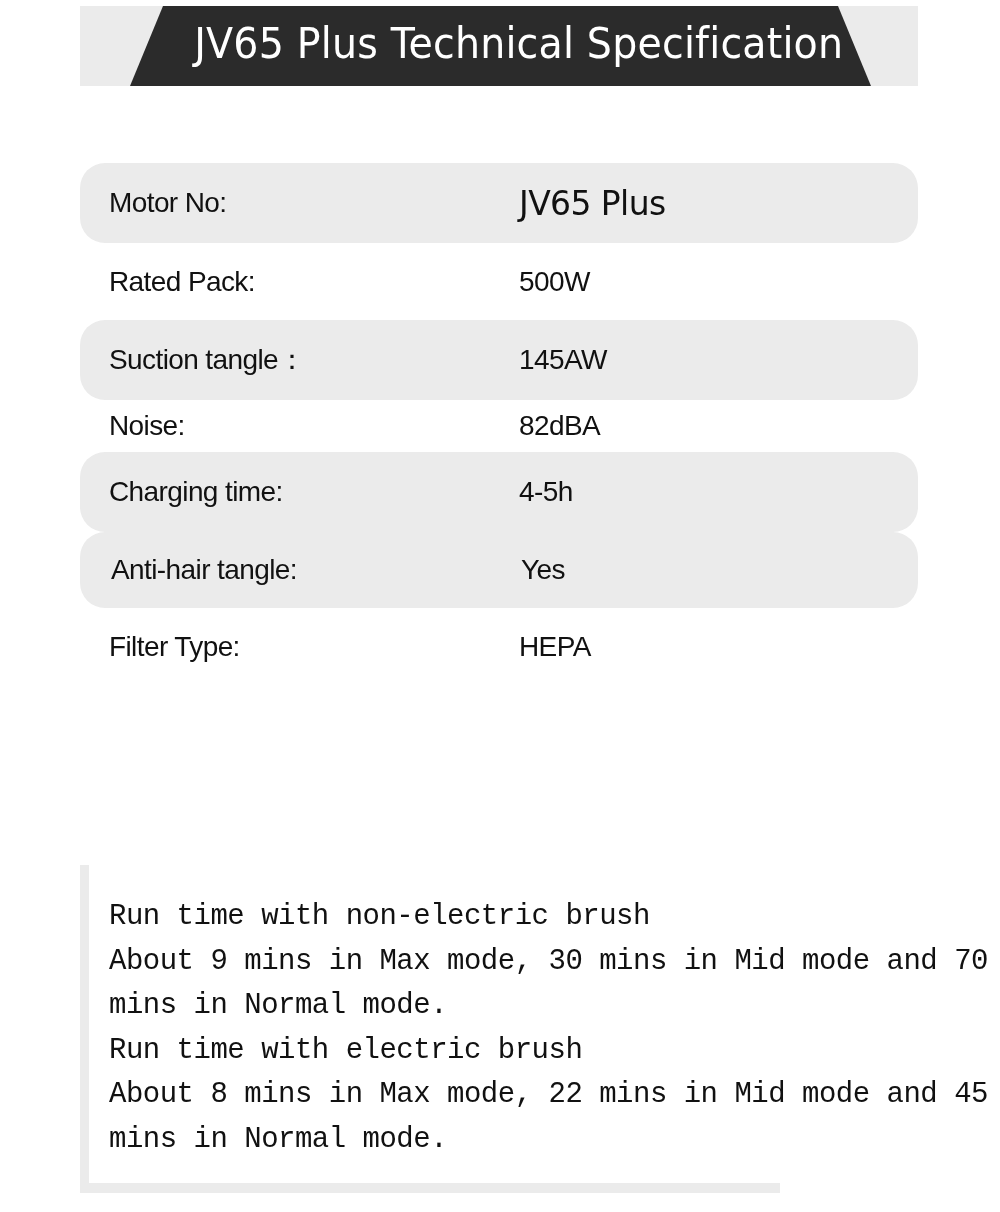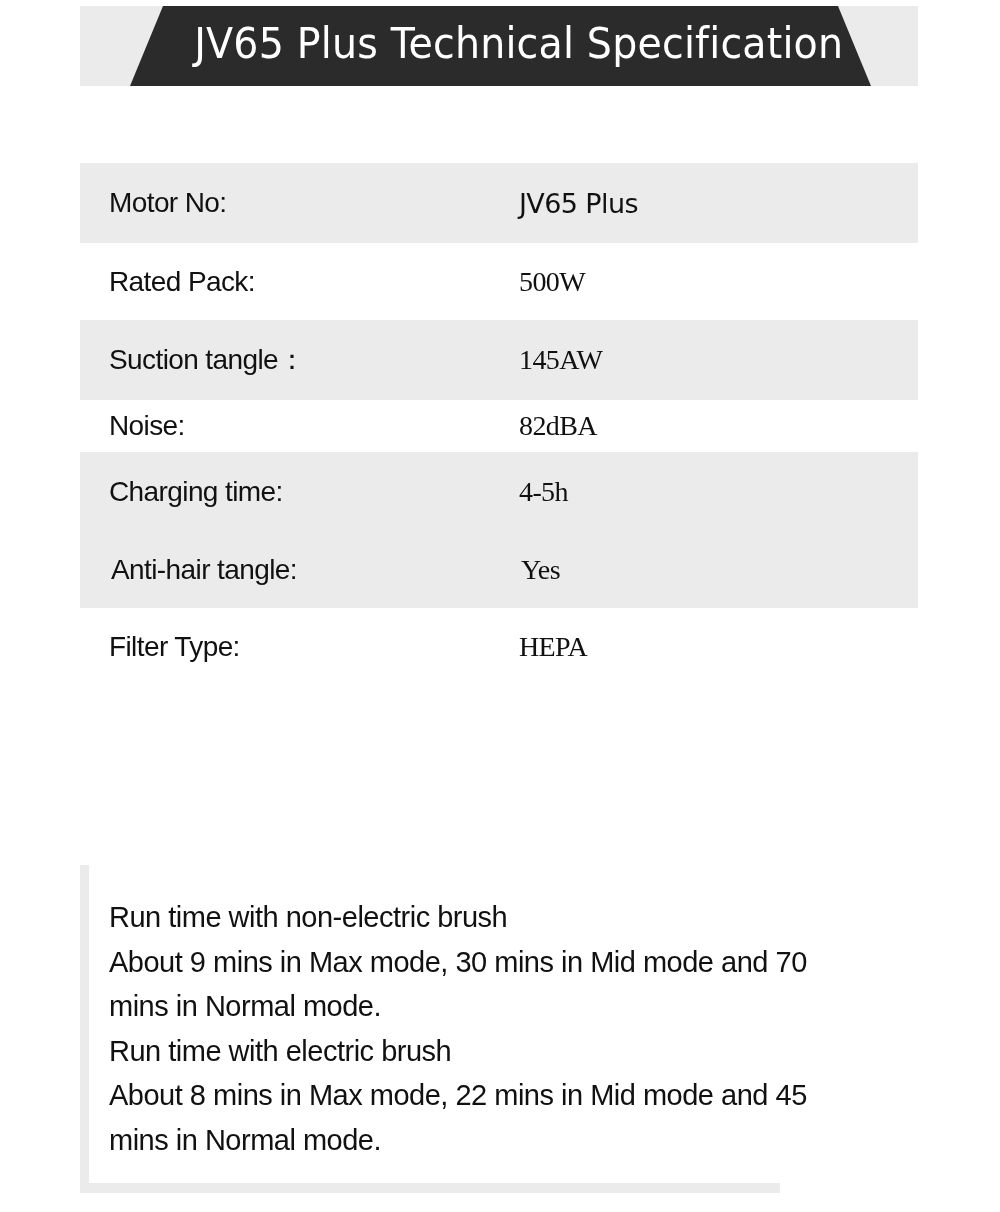--- a/index.html
+++ b/index.html
@@ -44,43 +44,44 @@
       position: absolute;
       left: 80px; top: 163px;
       width: 838px;
     }
     .spec-row {
       position: relative;
       display: flex;
       align-items: center;
       width: 100%;
       font-size: 28px;
+      border-radius: 25px;
     }
     .spec-row.gray { background: #ebebeb; }
     .spec-row.white { background: #ffffff; }
     .spec-label {
       position: absolute;
       left: 29px;
       white-space: nowrap;
       letter-spacing: -0.6px;
     }
     .spec-value {
       position: absolute;
       left: 439px;
       white-space: nowrap;
       letter-spacing: -0.6px;
-      font-family: Liberation Serif, serif;
     }
 
     
     .notes-frame {
       position: absolute;
       left: 80px; top: 865px;
       width: 700px; height: 328px;
       background: #ebebeb;
+      font-family: Liberation Mono, monospace;
     }
     .notes-box {
       position: absolute;
       left: 9px; top: 0;
       width: 820px; height: 318px;
       background: #ffffff;
       padding: 30px 0 0 20px;
     }
     .note-line {
       font-size: 29px;
@@ -95,21 +96,21 @@
 <div class="page">
 
   <div class="header-band"></div>
   <div class="header-trap">
     <h1 class="header-title">JV65 Plus Technical Specification</h1>
   </div>
 
   <div class="spec-table">
     <div class="spec-row gray" style="height:80px">
       <span class="spec-label">Motor No:</span>
-      <span class="spec-value" style="font-family:'DejaVu Sans',sans-serif;font-size:27px;">JV65 Plus</span>
+      <span class="spec-value" style="font-family:'DejaVu Sans',sans-serif;font-size:33px;">JV65 Plus</span>
     </div>
     <div class="spec-row white" style="height:77px">
       <span class="spec-label">Rated Pack:</span>
       <span class="spec-value">500W</span>
     </div>
     <div class="spec-row gray" style="height:80px">
       <span class="spec-label">Suction tangle：</span>
       <span class="spec-value">145AW</span>
     </div>
     <div class="spec-row white" style="height:52px">

